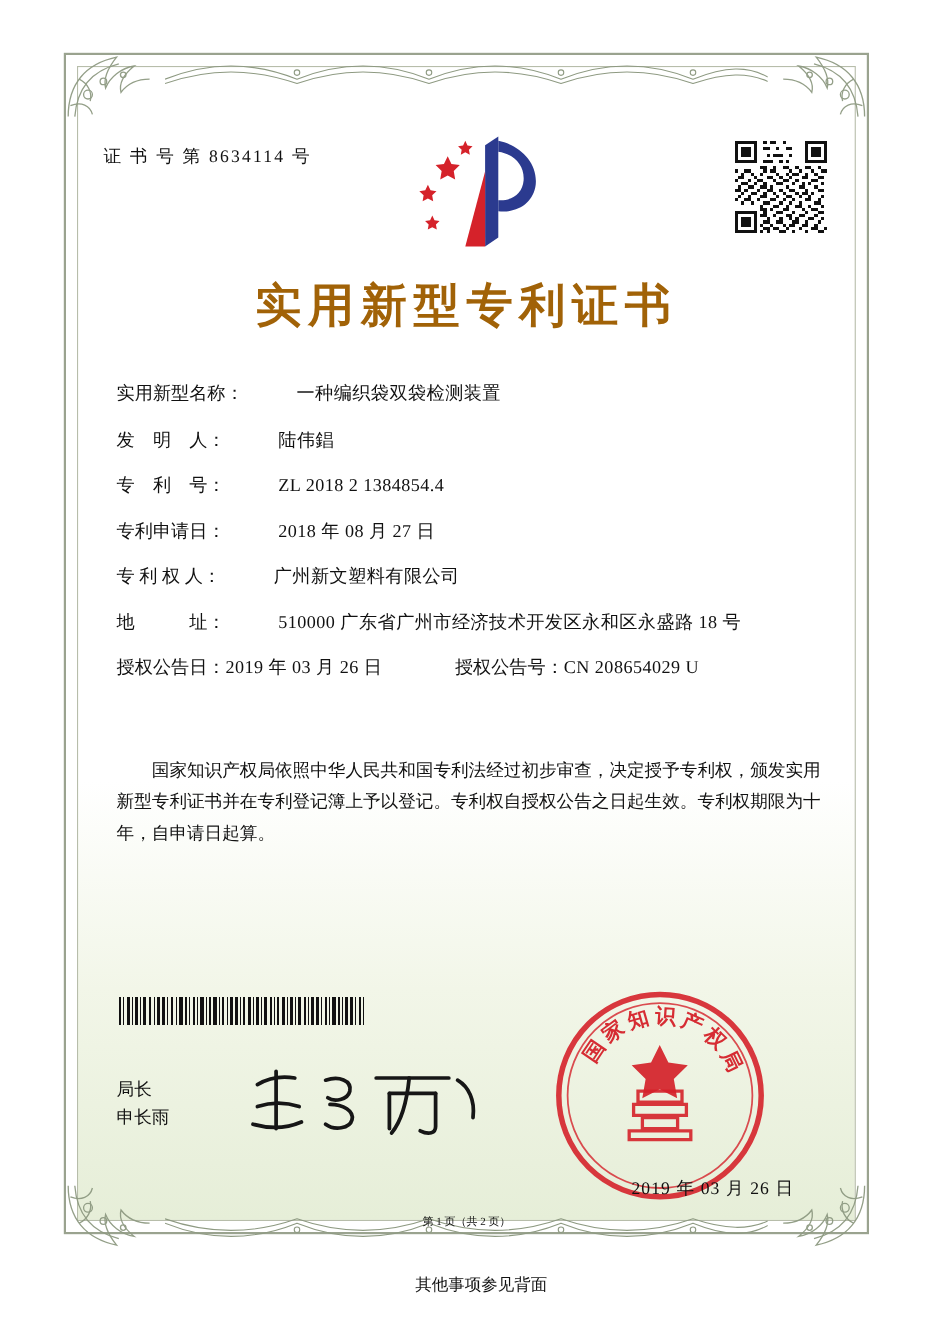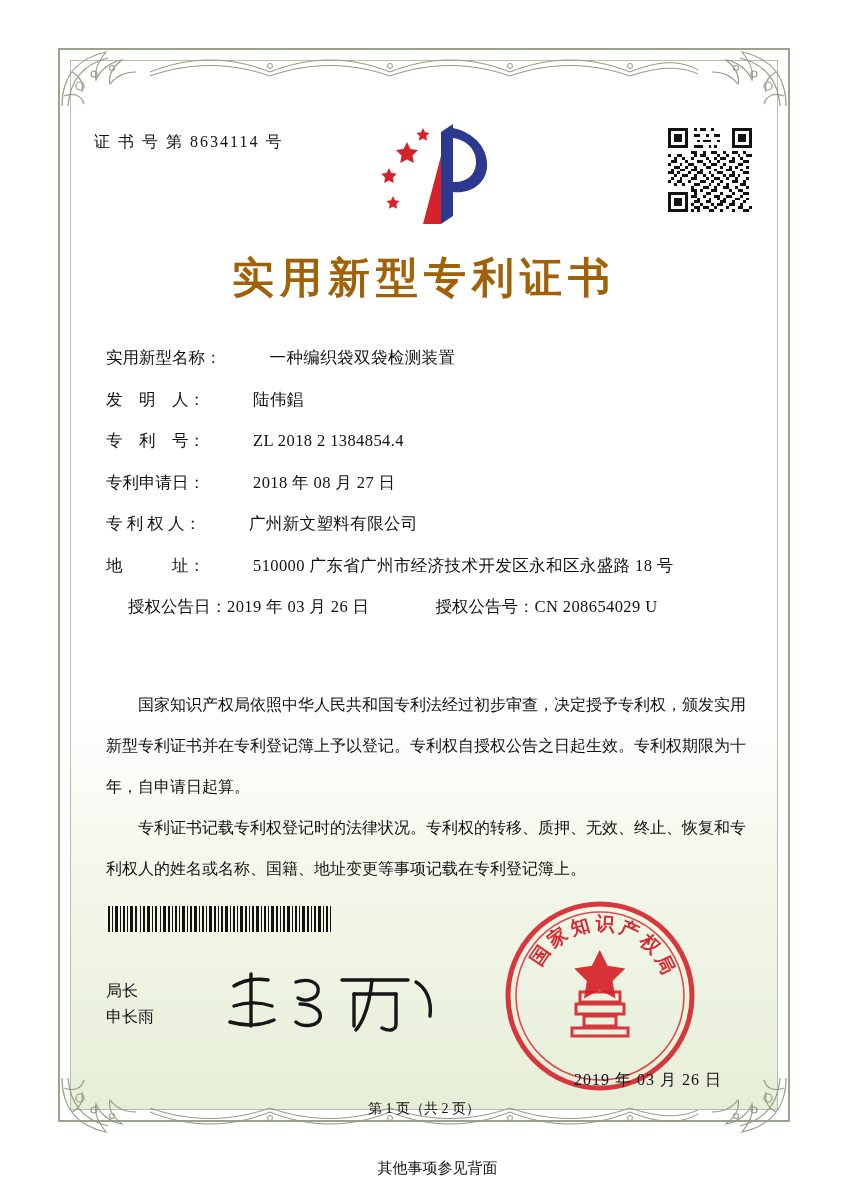--- a/index.html
+++ b/index.html
@@ -92,30 +92,28 @@
     white-space:pre;
     color:#111;
   }
   .f-value{
     color:#111;
     letter-spacing:.4px;
   }
   .field-inline{
     display:flex;align-items:baseline;
     margin-bottom:25px;
-    margin-left:22px;
   }
   .f-gap{width:66px;display:inline-block;}
   .para{
     position:absolute;left:36px;right:32px;top:626px;
     font-size:16px;
-    line-height:41px;
+    line-height:29px;
     text-align:justify;
     color:#111;
-    font-family:Liberation Mono, monospace;
   }
   .para p{margin:0;}
   .para p.indent{text-indent:2em;}
   .barcode{
     position:absolute;left:38px;top:846px;
     height:26px;width:240px;
   }
   .barcode svg{display:block;}
   .sign-block{
     position:absolute;left:36px;top:918px;
@@ -129,21 +127,21 @@
   .seal{
     position:absolute;right:78px;top:836px;
     width:200px;height:200px;
   }
   .seal-date{
     position:absolute;right:56px;top:1010px;
     font-size:16px;color:#111;letter-spacing:1px;
   }
   .page-num{
     position:absolute;left:0;right:0;bottom:-8px;
-    text-align:center;font-size:14px;color:#111;
+    text-align:center;font-size:10px;color:#111;
   }
   .footnote{
     position:absolute;left:0;right:0;bottom:22px;
     text-align:center;font-size:15px;color:#111;padding-left:27px;
   }
 </style>
 </head>
 <body>
 
 <div class="page">
@@ -441,21 +439,20 @@
         <span class="f-label">授权公告日：</span>
         <span class="f-value">2019 年 03 月 26 日</span>
         <span class="f-gap"></span>
         <span class="f-label">授权公告号：</span>
         <span class="f-value">CN 208654029 U</span>
       </div>
     </div>
 
     <div class="para">
       <p class="indent">国家知识产权局依照中华人民共和国专利法经过初步审查，决定授予专利权，颁发实用新型专利证书并在专利登记簿上予以登记。专利权自授权公告之日起生效。专利权期限为十年，自申请日起算。</p>
-      <p class="indent">专利证书记载专利权登记时的法律状况。专利权的转移、质押、无效、终止、恢复和专利权人的姓名或名称、国籍、地址变更等事项记载在专利登记簿上。</p>
     </div>
 
     <div class="barcode">
       <svg width="240" height="26" viewBox="0 0 240 26" shape-rendering="crispEdges">
         <g fill="#111">
           <rect x="0" y="0" width="2" height="26"></rect>
             <rect x="4" y="0" width="1" height="26"></rect>
           <rect x="7" y="0" width="3" height="26"></rect>
             <rect x="12" y="0" width="1" height="26"></rect>
           <rect x="15" y="0" width="2" height="26"></rect>

